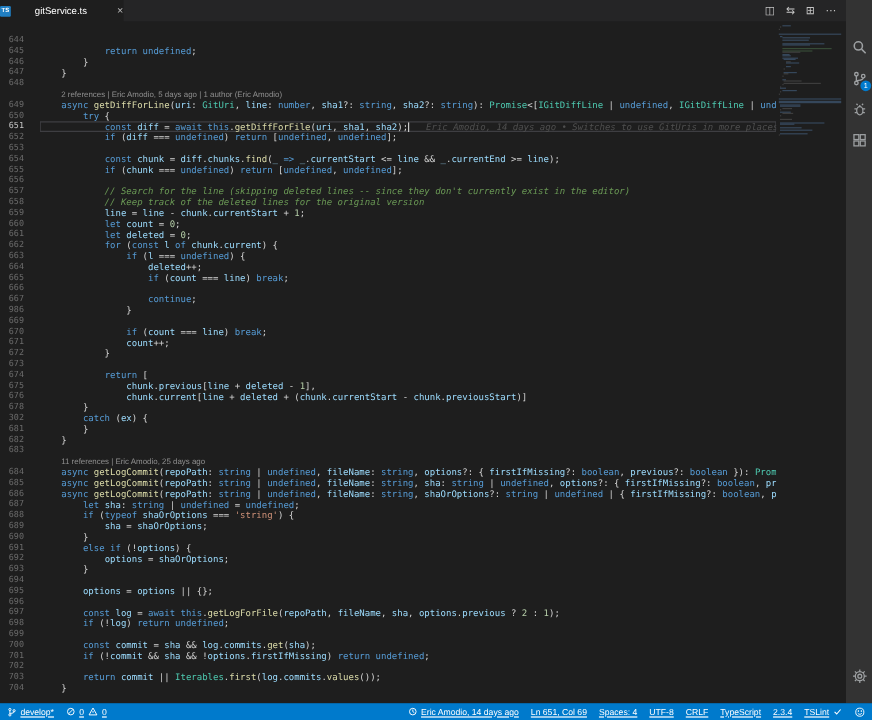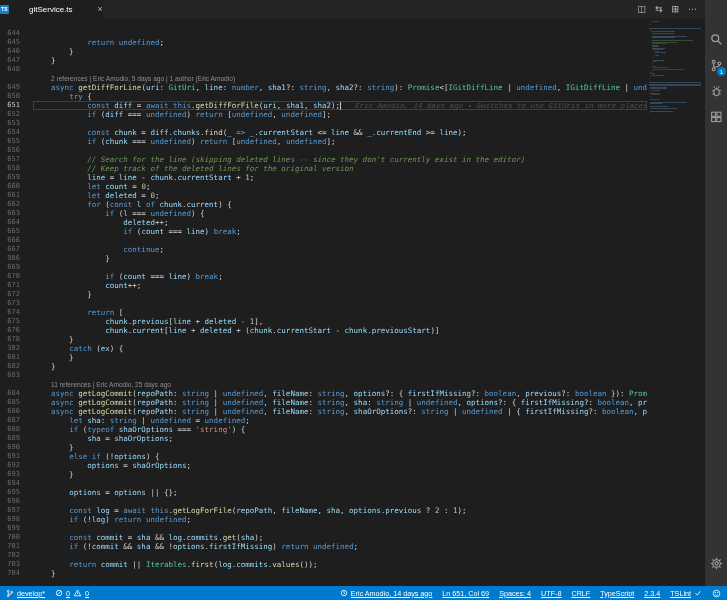--- a/index.html
+++ b/index.html
@@ -21,21 +21,21 @@
   .ln { flex:0 0 20px; text-align:right; color:#6b6b6b; margin-right:13px; font-size:7px; }
   .ln.active { color:#c6c6c6; }
   .codearea { flex:1; position:relative; overflow:hidden; }
   .row.current .codearea { box-shadow: inset 0 0 0 1px #3e3e42; }
   .code { white-space:pre; }
   .tk-k { color:#569cd6; } .tk-t { color:#4ec9b0; } .tk-f { color:#dcdcaa; }
   .tk-v { color:#9cdcfe; } .tk-s { color:#ce9178; } .tk-n { color:#b5cea8; }
   .tk-c { color:#6a9955;font-style:italic; } .tk-p { color:#d4d4d4; }
   .codelens { color:#8f8f8f; font-size:6.6px; font-family:"Liberation Sans", sans-serif; margin-left:18px; cursor:pointer; }
   .cursor { display:inline-block; width:1px; height:8px; background:#c8c8c8; vertical-align:text-bottom; }
-  .blame { color:#4f4f4f; font-style:italic; margin-left:14px;font-family:Liberation Mono, monospace; }
+  .blame { color:#4f4f4f; font-style:italic; margin-left:14px; }
 
   
   .minimap { position:absolute; top:1px; right:2px; width:56px; bottom:0; cursor:pointer; }
   .mini-bar { height:1px; margin-bottom:0.5px; opacity:0.75; }
 
   
   .activitybar { position:absolute; top:0; right:0; width:22px; bottom:14px; background:#333333; display:flex; flex-direction:column; align-items:center; padding-top:26px; }
   .ab-item { position:relative; width:22px; height:26px; display:flex; align-items:center; justify-content:center; cursor:pointer; }
   .ab-badge { position:absolute; right:1px; bottom:2px; min-width:9px; height:9px; border-radius:5px; background:#007acc; color:#fff; font-size:6px; display:flex; align-items:center; justify-content:center; }
   .ab-bottom { margin-top:auto; margin-bottom:10px; }

